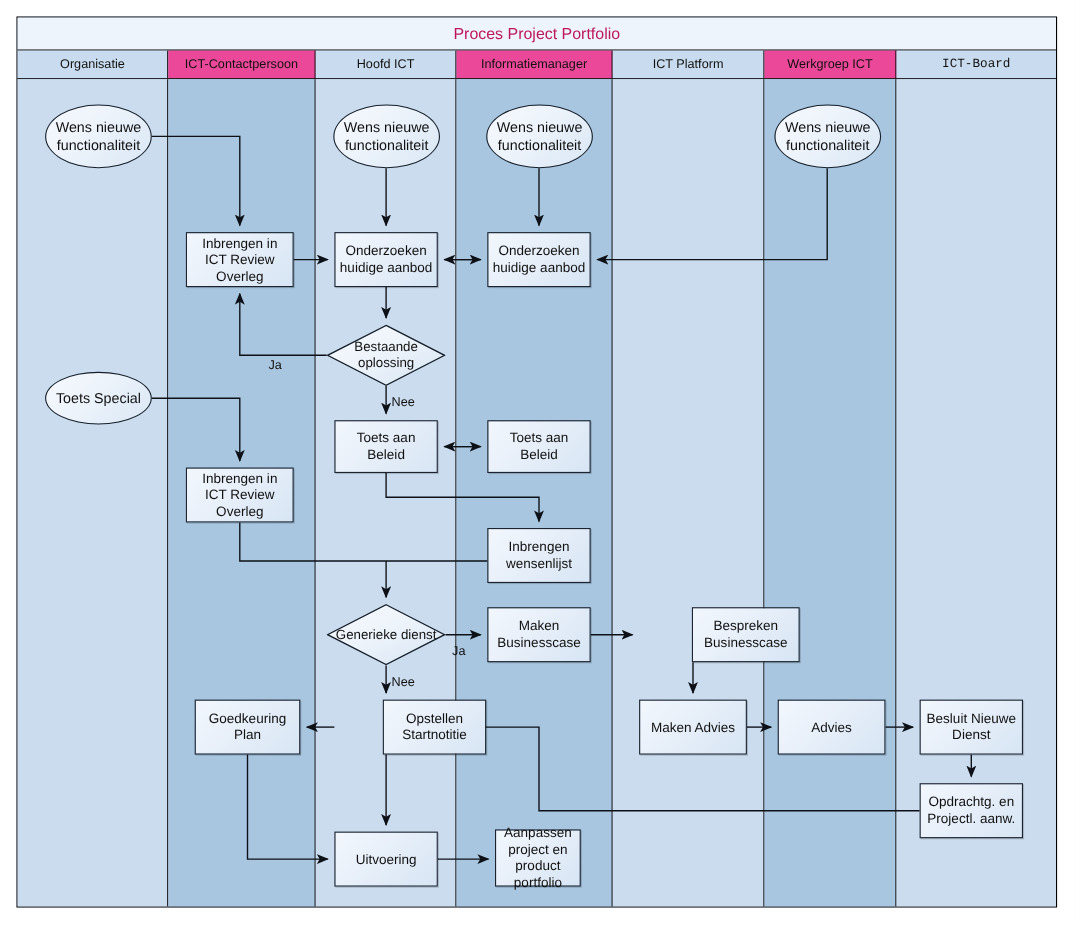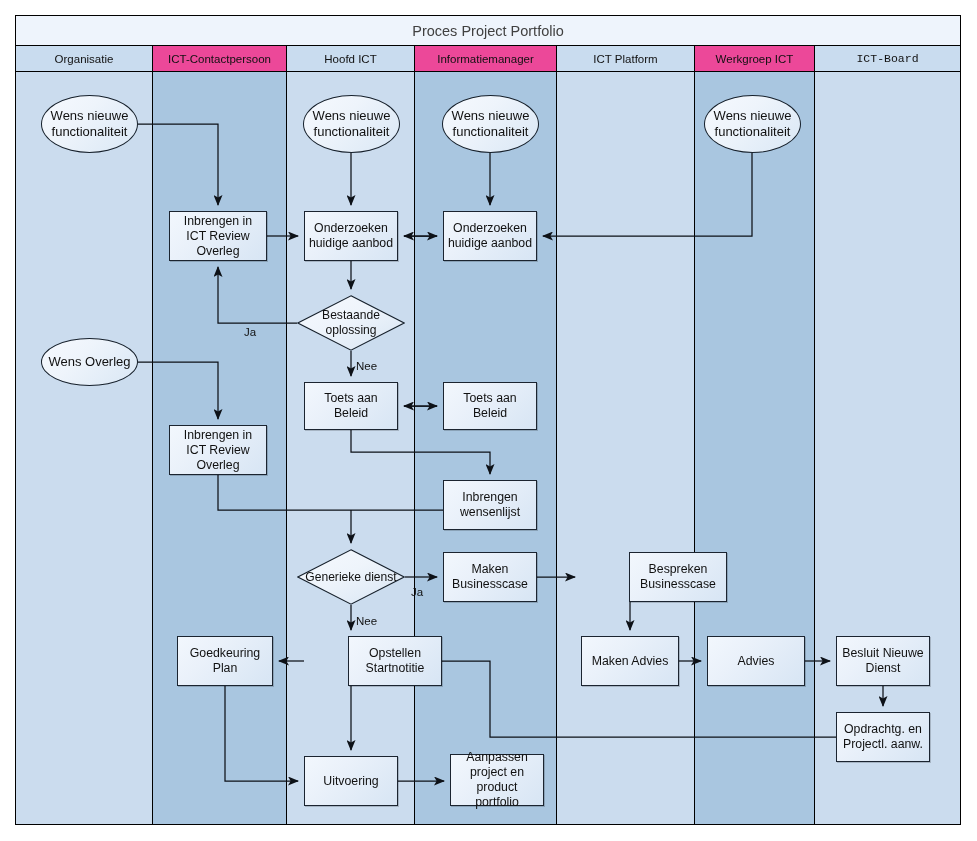--- a/index.html
+++ b/index.html
@@ -32,21 +32,21 @@
     top: 0;
     width: 100%;
     height: 30px;
     background: #eef4fc;
     border-bottom: 1.5px solid #000000;
     box-sizing: border-box;
     display: flex;
     align-items: center;
     justify-content: center;
     font-size: 14.5px;
-    color: #404040;
+    color: #be185d;
   }
   #lane-header-row {
     position: absolute;
     left: 0;
     top: 30px;
     width: 100%;
     height: 26px;
     display: flex;
     border-bottom: 1.5px solid #000000;
     box-sizing: border-box;
@@ -260,21 +260,21 @@
             <stop offset="0%" stop-color="#f6f9fe"></stop>
             <stop offset="45%" stop-color="#eef4fb"></stop>
             <stop offset="100%" stop-color="#d6e4f3"></stop>
           </linearGradient>
         </defs>
         <path d="M54,0.8 L107.2,28 L54,55.2 L0.8,28 Z" fill="url(#dg7)" stroke="#16202b" stroke-width="1.2"></path>
       </svg>
       <div class="diamond-label">Bestaande oplossing</div>
     </div>
     <div class="node terminator" style="left: 41px; top: 338px; width: 97px; height: 48px;">
-      <div style="padding: 0px 3px;">Wens Overleg</div>
+      <div style="padding: 0px 3px;">Toets Special</div>
     </div>
     <div class="node process" style="left: 304px; top: 382px; width: 94px; height: 48px;">
       <div style="padding: 0px 3px;">Toets aan Beleid</div>
     </div>
     <div class="node process" style="left: 443px; top: 382px; width: 94px; height: 48px;">
       <div style="padding: 0px 3px;">Toets aan Beleid</div>
     </div>
     <div class="node process" style="left: 169px; top: 425px; width: 98px; height: 50px;">
       <div style="padding: 0px 3px;">Inbrengen in ICT Review Overleg</div>
     </div>
@@ -314,20 +314,20 @@
     </div>
     <div class="node process" style="left: 177px; top: 636px; width: 96px; height: 50px;">
       <div style="padding: 0px 3px;">Goedkeuring Plan</div>
     </div>
     <div class="node process" style="left: 304px; top: 636px; width: 94px; height: 50px; margin-left: 44px;">
       <div style="padding: 0px 3px;">Opstellen Startnotitie</div>
     </div>
     <div class="node process" style="left: 304px; top: 756px; width: 94px; height: 50px;">
       <div style="padding: 0px 3px;">Uitvoering</div>
     </div>
-    <div class="node process" style="left: 450px; top: 754px; width: 94px; height: 52px; text-align: center;">
+    <div class="node process" style="left: 450px; top: 754px; width: 78px; height: 52px; text-align: center;">
       <div style="padding: 0px 3px;">Aanpassen project en product portfolio</div>
     </div>
     <div class="edge-label" style="left: 244px; top: 326px;">Ja</div>
     <div class="edge-label" style="left: 356px; top: 360px;">Nee</div>
     <div class="edge-label" style="left: 411px; top: 586px;">Ja</div>
     <div class="edge-label" style="left: 356px; top: 615px;">Nee</div>
   </div>
 
 </body></html>

